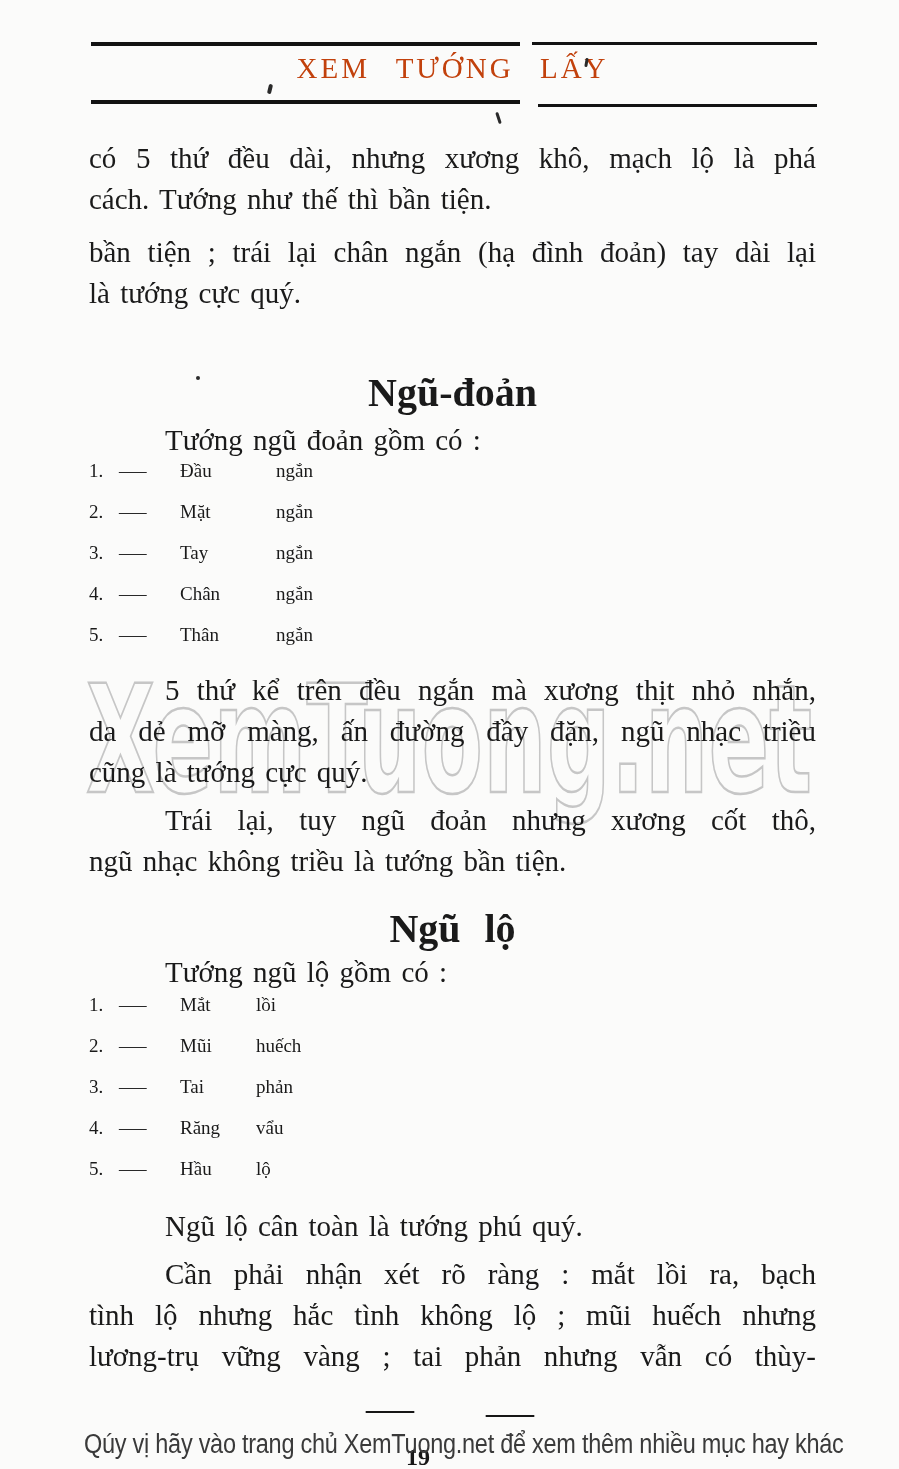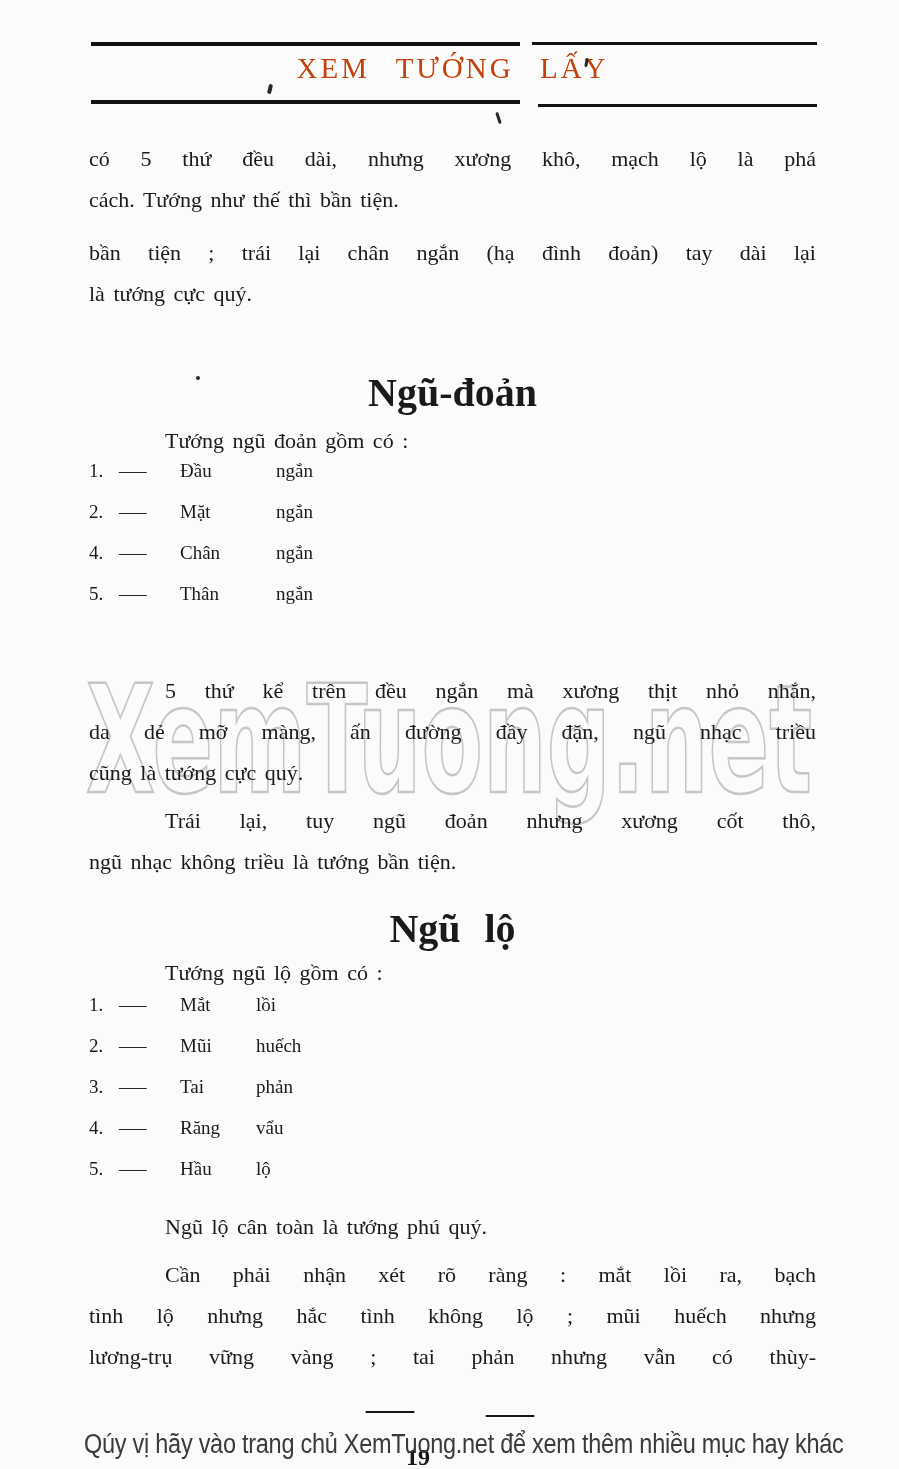--- a/index.html
+++ b/index.html
@@ -6,21 +6,21 @@
   .page {
     position:relative; width:899px; height:1469px; margin:0 auto;
     background:#fbfbfa; overflow:hidden;
     font-family:"Liberation Serif","DejaVu Serif",serif; color:#1a1a1a;
   }
   .rule { position:absolute; background:#121212; }
   .title {
     position:absolute; left:89px; top:52px; width:727px; text-align:center;
     font-size:29px; letter-spacing:3px; word-spacing:16px; color:#c2410c;
   }
-  .t { position:absolute; left:89px; width:727px; font-size:22px; line-height:41px; word-spacing:3px; }
+  .t { position:absolute; left:89px; width:727px; font-size:29px; line-height:41px; word-spacing:3px; }
   .line { text-align:justify; text-align-last:justify; }
   .last { text-align-last:left; }
   .indent { text-indent:76px;text-align:center; }
   .h { position:absolute; left:89px; width:727px; text-align:center; font-weight:bold; font-size:40px; line-height:41px; }
   .hsp { word-spacing:14px; }
   .list { position:absolute; left:89px; width:727px; font-size:19px; }
   .lrow { height:41px; white-space:nowrap; }
   .num { display:inline-block; width:30px; }
   .dashx { display:inline-block; width:61px; transform:scaleX(1.45); transform-origin:0 60%; }
   .term { display:inline-block; }
@@ -68,20 +68,23 @@
 
   <div class="h fg" style="top:372px;">Ngũ-đoản</div>
   <div class="t fg last indent" style="top:420px;">Tướng ngũ đoản gồm có :</div>
 
   <div class="list fg w1" style="top:460px;">
     <div class="lrow">
       <span class="num">1.</span><span class="dashx">—</span><span class="term">Đầu</span><span class="desc">ngắn</span>
     </div>
     <div class="lrow">
       <span class="num">2.</span><span class="dashx">—</span><span class="term">Mặt</span><span class="desc">ngắn</span>
+    </div>
+    <div class="lrow">
+      <span class="num">3.</span><span class="dashx">—</span><span class="term">Tay</span><span class="desc">ngắn</span>
     </div>
     <div class="lrow">
       <span class="num">4.</span><span class="dashx">—</span><span class="term">Chân</span><span class="desc">ngắn</span>
     </div>
     <div class="lrow">
       <span class="num">5.</span><span class="dashx">—</span><span class="term">Thân</span><span class="desc">ngắn</span>
     </div>
   </div>
 
   <div class="t fg" style="top:670px;">

